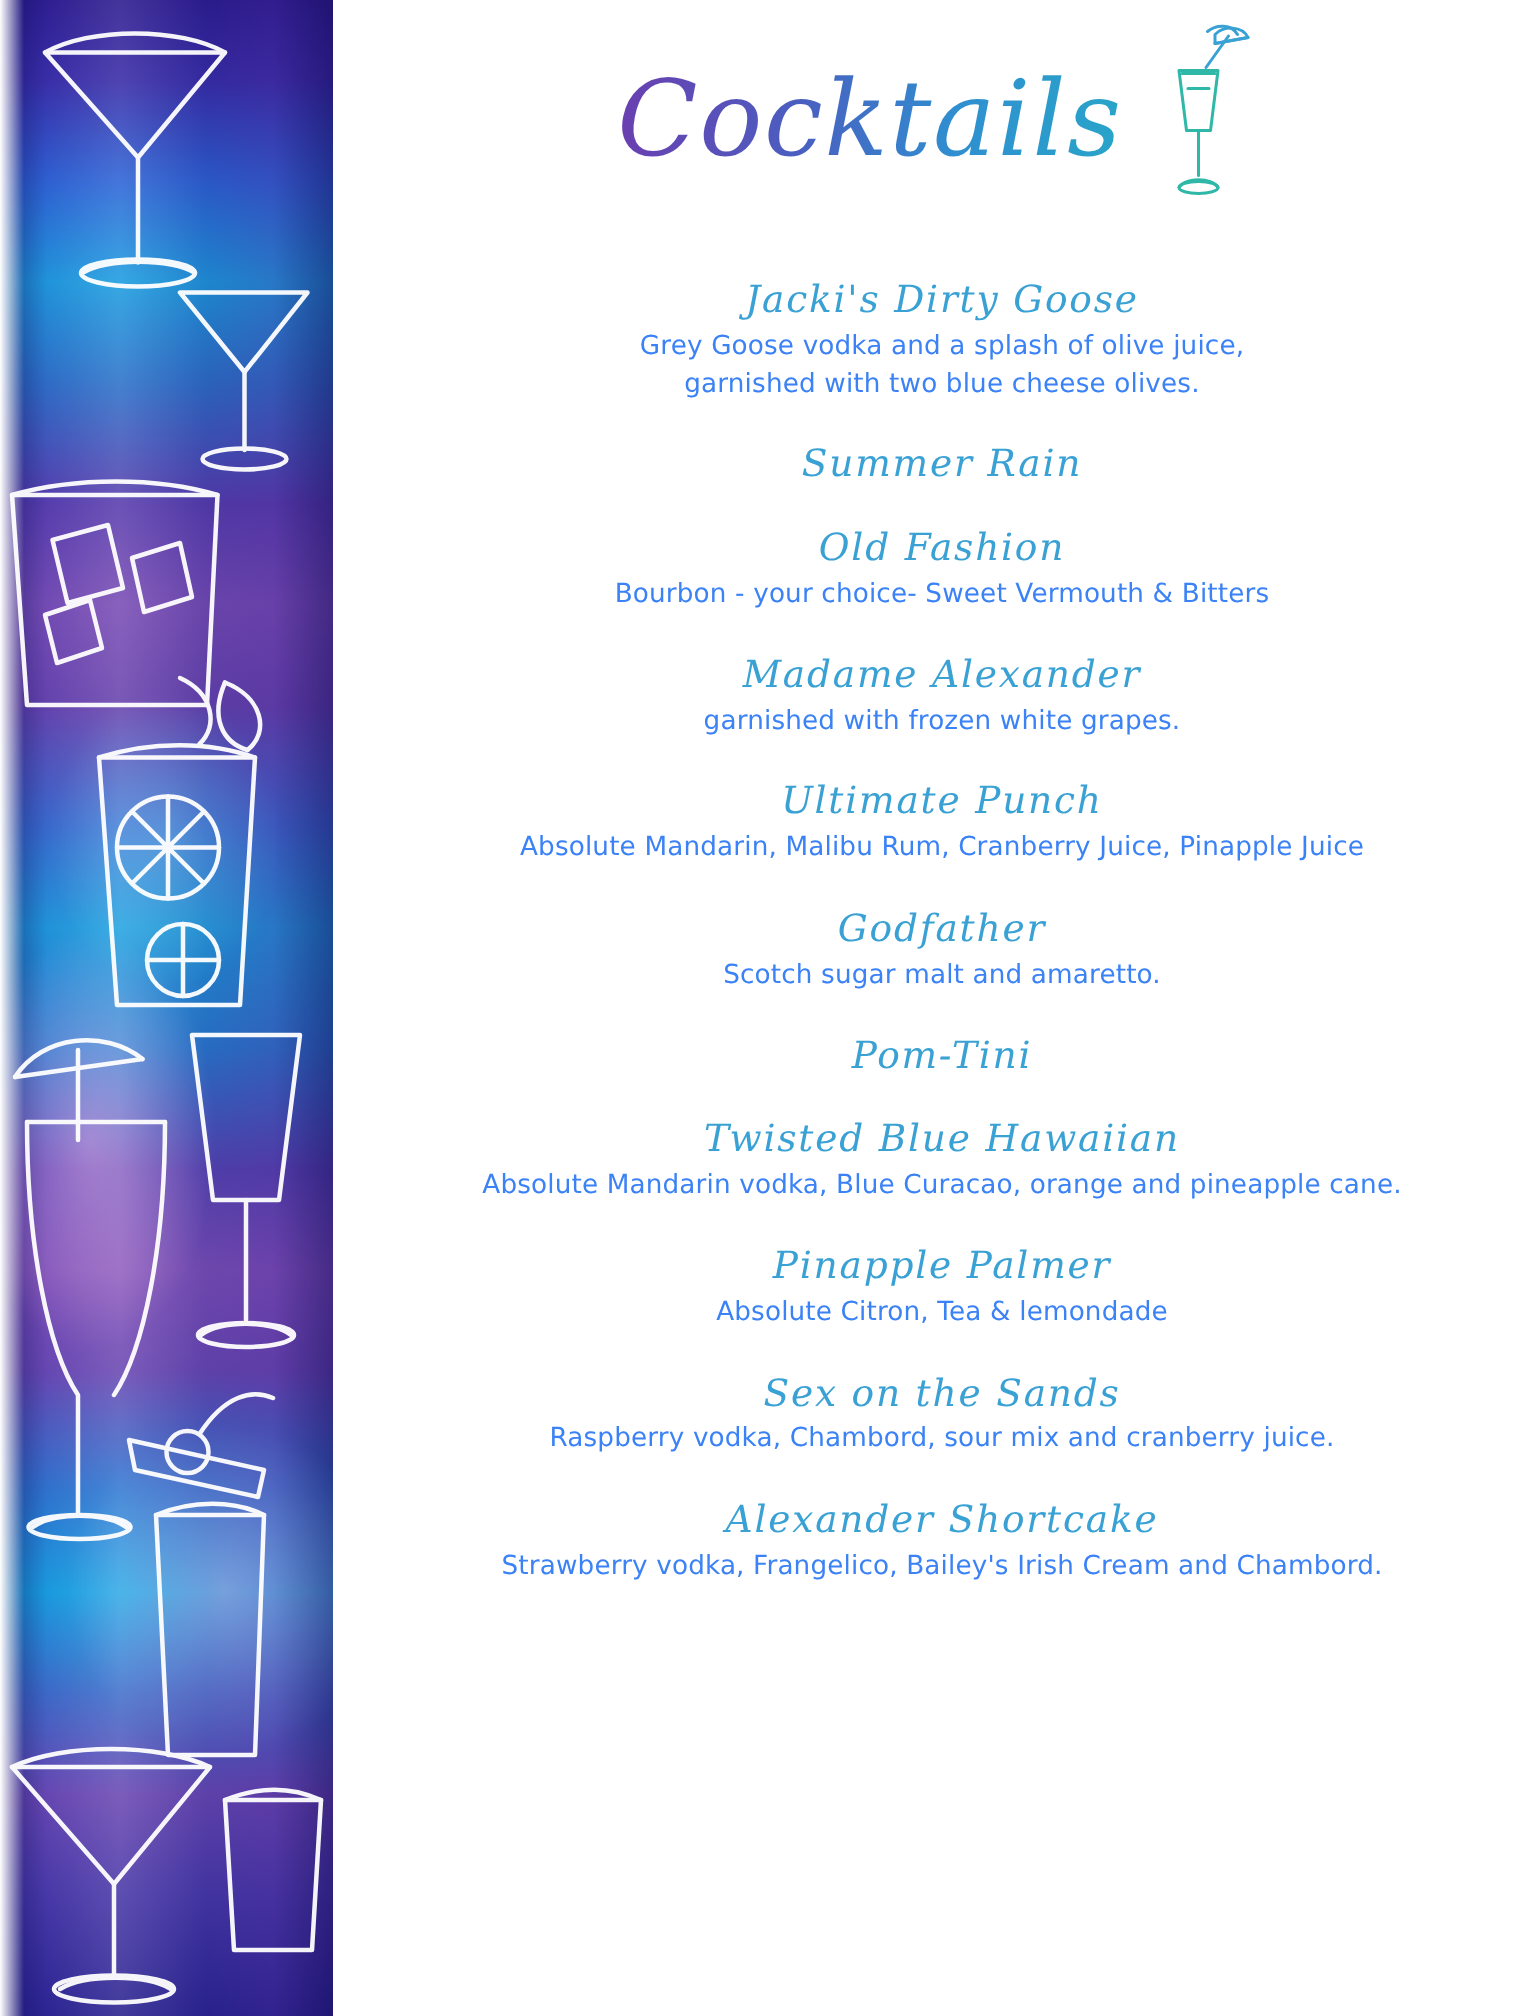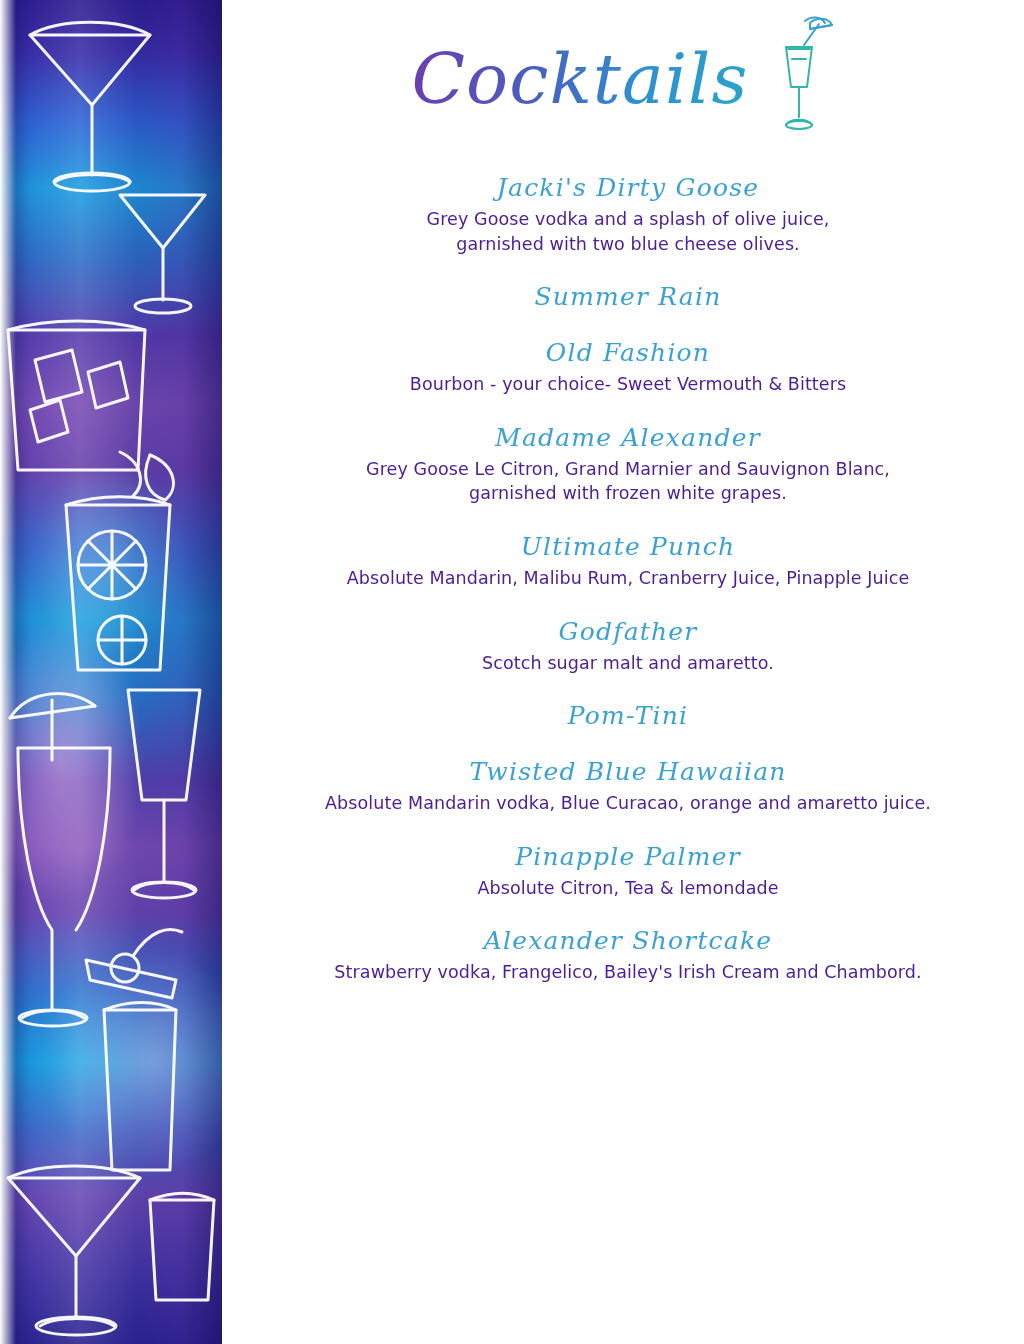--- a/index.html
+++ b/index.html
@@ -121,40 +121,40 @@
     transform: translateY(-6px);
   }
   .glass-icon {
     width: 70px;
     height: 120px;
     margin-left: 6px;
     transform: translateY(-10px);
   }
 
   .items {
-    margin: 4px;
+    margin: 16px;
     padding: 0 14px 0 24px;
   }
   .item {
     text-align: center;
     margin-bottom: 27px;
   }
   .item-name {
     font-family: "DejaVu Serif", serif;
     font-style: italic;
     font-size: 25px;
     color: #3aa1d4;
     letter-spacing: 1.2px;
     line-height: 1.15;
     margin-bottom: 4px;
   }
   .item-desc {
     font-family: "DejaVu Sans", sans-serif;
     font-size: 17.5px;
-    color: #4c1d95;
+    color: #3b82f6;
     line-height: 1.42;
     letter-spacing: 0.1px;
   }
   .item-desc div { white-space: nowrap; }
 </style>
 </head>
 <body>
 
 <div class="page">
 
@@ -263,21 +263,20 @@
       <div class="item">
         <div class="item-name">Old Fashion</div>
         <div class="item-desc">
           <div>Bourbon - your choice- Sweet Vermouth &amp; Bitters</div>
         </div>
       </div>
 
       <div class="item">
         <div class="item-name">Madame Alexander</div>
         <div class="item-desc">
-          <div>Grey Goose Le Citron, Grand Marnier and Sauvignon Blanc,</div>
           <div>garnished with frozen white grapes.</div>
         </div>
       </div>
 
       <div class="item">
         <div class="item-name">Ultimate Punch</div>
         <div class="item-desc">
           <div>Absolute Mandarin, Malibu Rum, Cranberry Juice, Pinapple Juice</div>
         </div>
       </div>
@@ -290,31 +289,37 @@
       </div>
 
       <div class="item">
         <div class="item-name">Pom-Tini</div>
       </div>
 
 
       <div class="item">
         <div class="item-name">Twisted Blue Hawaiian</div>
         <div class="item-desc">
-          <div>Absolute Mandarin vodka, Blue Curacao, orange and amaretto juice.</div>
+          <div>Absolute Mandarin vodka, Blue Curacao, orange and pineapple cane.</div>
         </div>
       </div>
 
       <div class="item">
         <div class="item-name">Pinapple Palmer</div>
         <div class="item-desc">
           <div>Absolute Citron, Tea &amp; lemondade</div>
         </div>
       </div>
 
+      <div class="item">
+        <div class="item-name">Sex on the Sands</div>
+        <div class="item-desc">
+          <div>Raspberry vodka, Chambord, sour mix and cranberry juice.</div>
+        </div>
+      </div>
 
       <div class="item">
         <div class="item-name">Alexander Shortcake</div>
         <div class="item-desc">
           <div>Strawberry vodka, Frangelico, Bailey's Irish Cream and Chambord.</div>
         </div>
       </div>
 
     </div>
   </div>

